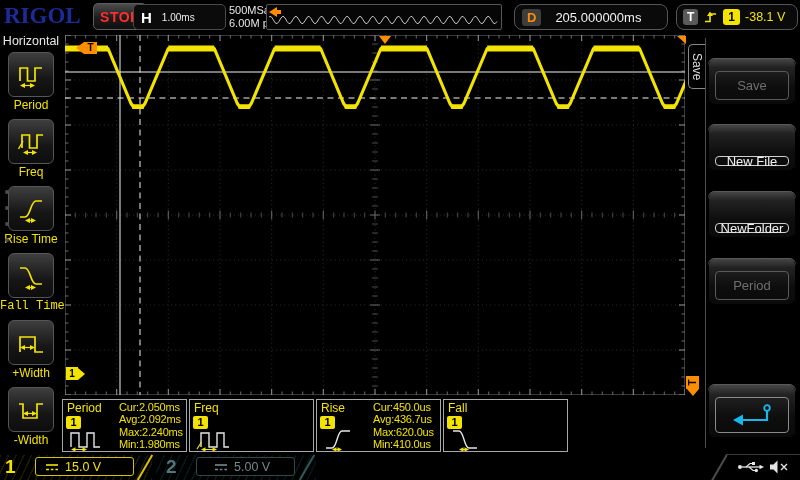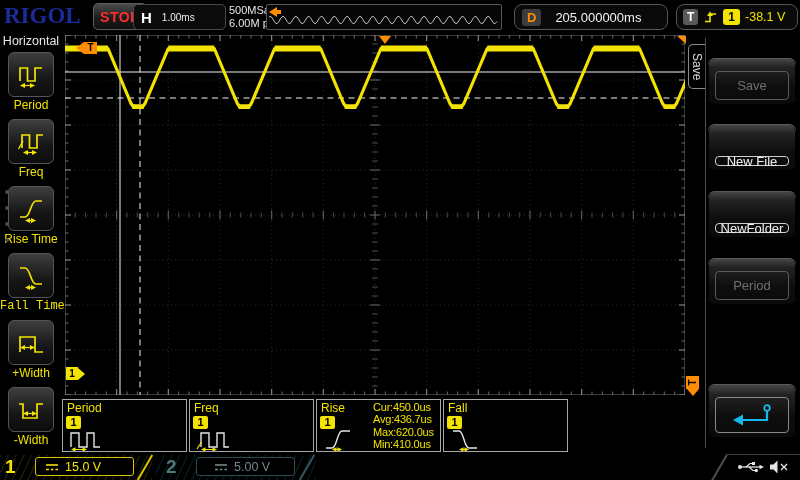--- a/index.html
+++ b/index.html
@@ -588,20 +588,26 @@
   <div class="abs measure-row" id="measure-row">
       <div class="mpanel">
         <div class="m-name">Period</div>
         <div class="m-badge">1</div>
         <div class="m-icon"><svg width="36" height="24" viewBox="0 0 36 24">
             <path d="M2 20 V6 H10 V20 H18 V6 H25 V20 H31" fill="none" stroke="#e6e6e6" stroke-width="1.4"></path>
             <line x1="4" y1="22.5" x2="16" y2="22.5" stroke="#f2e300"></line>
             <path d="M2 22.5 l4.5 -2.2 v4.4 z" fill="#f2e300"></path>
             <path d="M18 22.5 l-4.5 -2.2 v4.4 z" fill="#f2e300"></path>
           </svg></div>
+        <div class="m-rows">
+          <div>Cur:2.050ms</div>
+          <div>Avg:2.092ms</div>
+          <div>Max:2.240ms</div>
+          <div>Min:1.980ms</div>
+        </div>
       </div>
       <div class="mpanel">
         <div class="m-name">Freq</div>
         <div class="m-badge">1</div>
         <div class="m-icon"><svg width="36" height="24" viewBox="0 0 36 24">
             <path d="M5 20 V6 H13 V20 H21 V6 H28 V20 H33" fill="none" stroke="#e6e6e6" stroke-width="1.4"></path>
             <path d="M1 22 l4.5 -7" stroke="#f2e300" stroke-width="1.2"></path>
             <line x1="7" y1="22.5" x2="19" y2="22.5" stroke="#f2e300"></line>
             <path d="M5 22.5 l4.5 -2.2 v4.4 z" fill="#f2e300"></path>
             <path d="M21 22.5 l-4.5 -2.2 v4.4 z" fill="#f2e300"></path>

